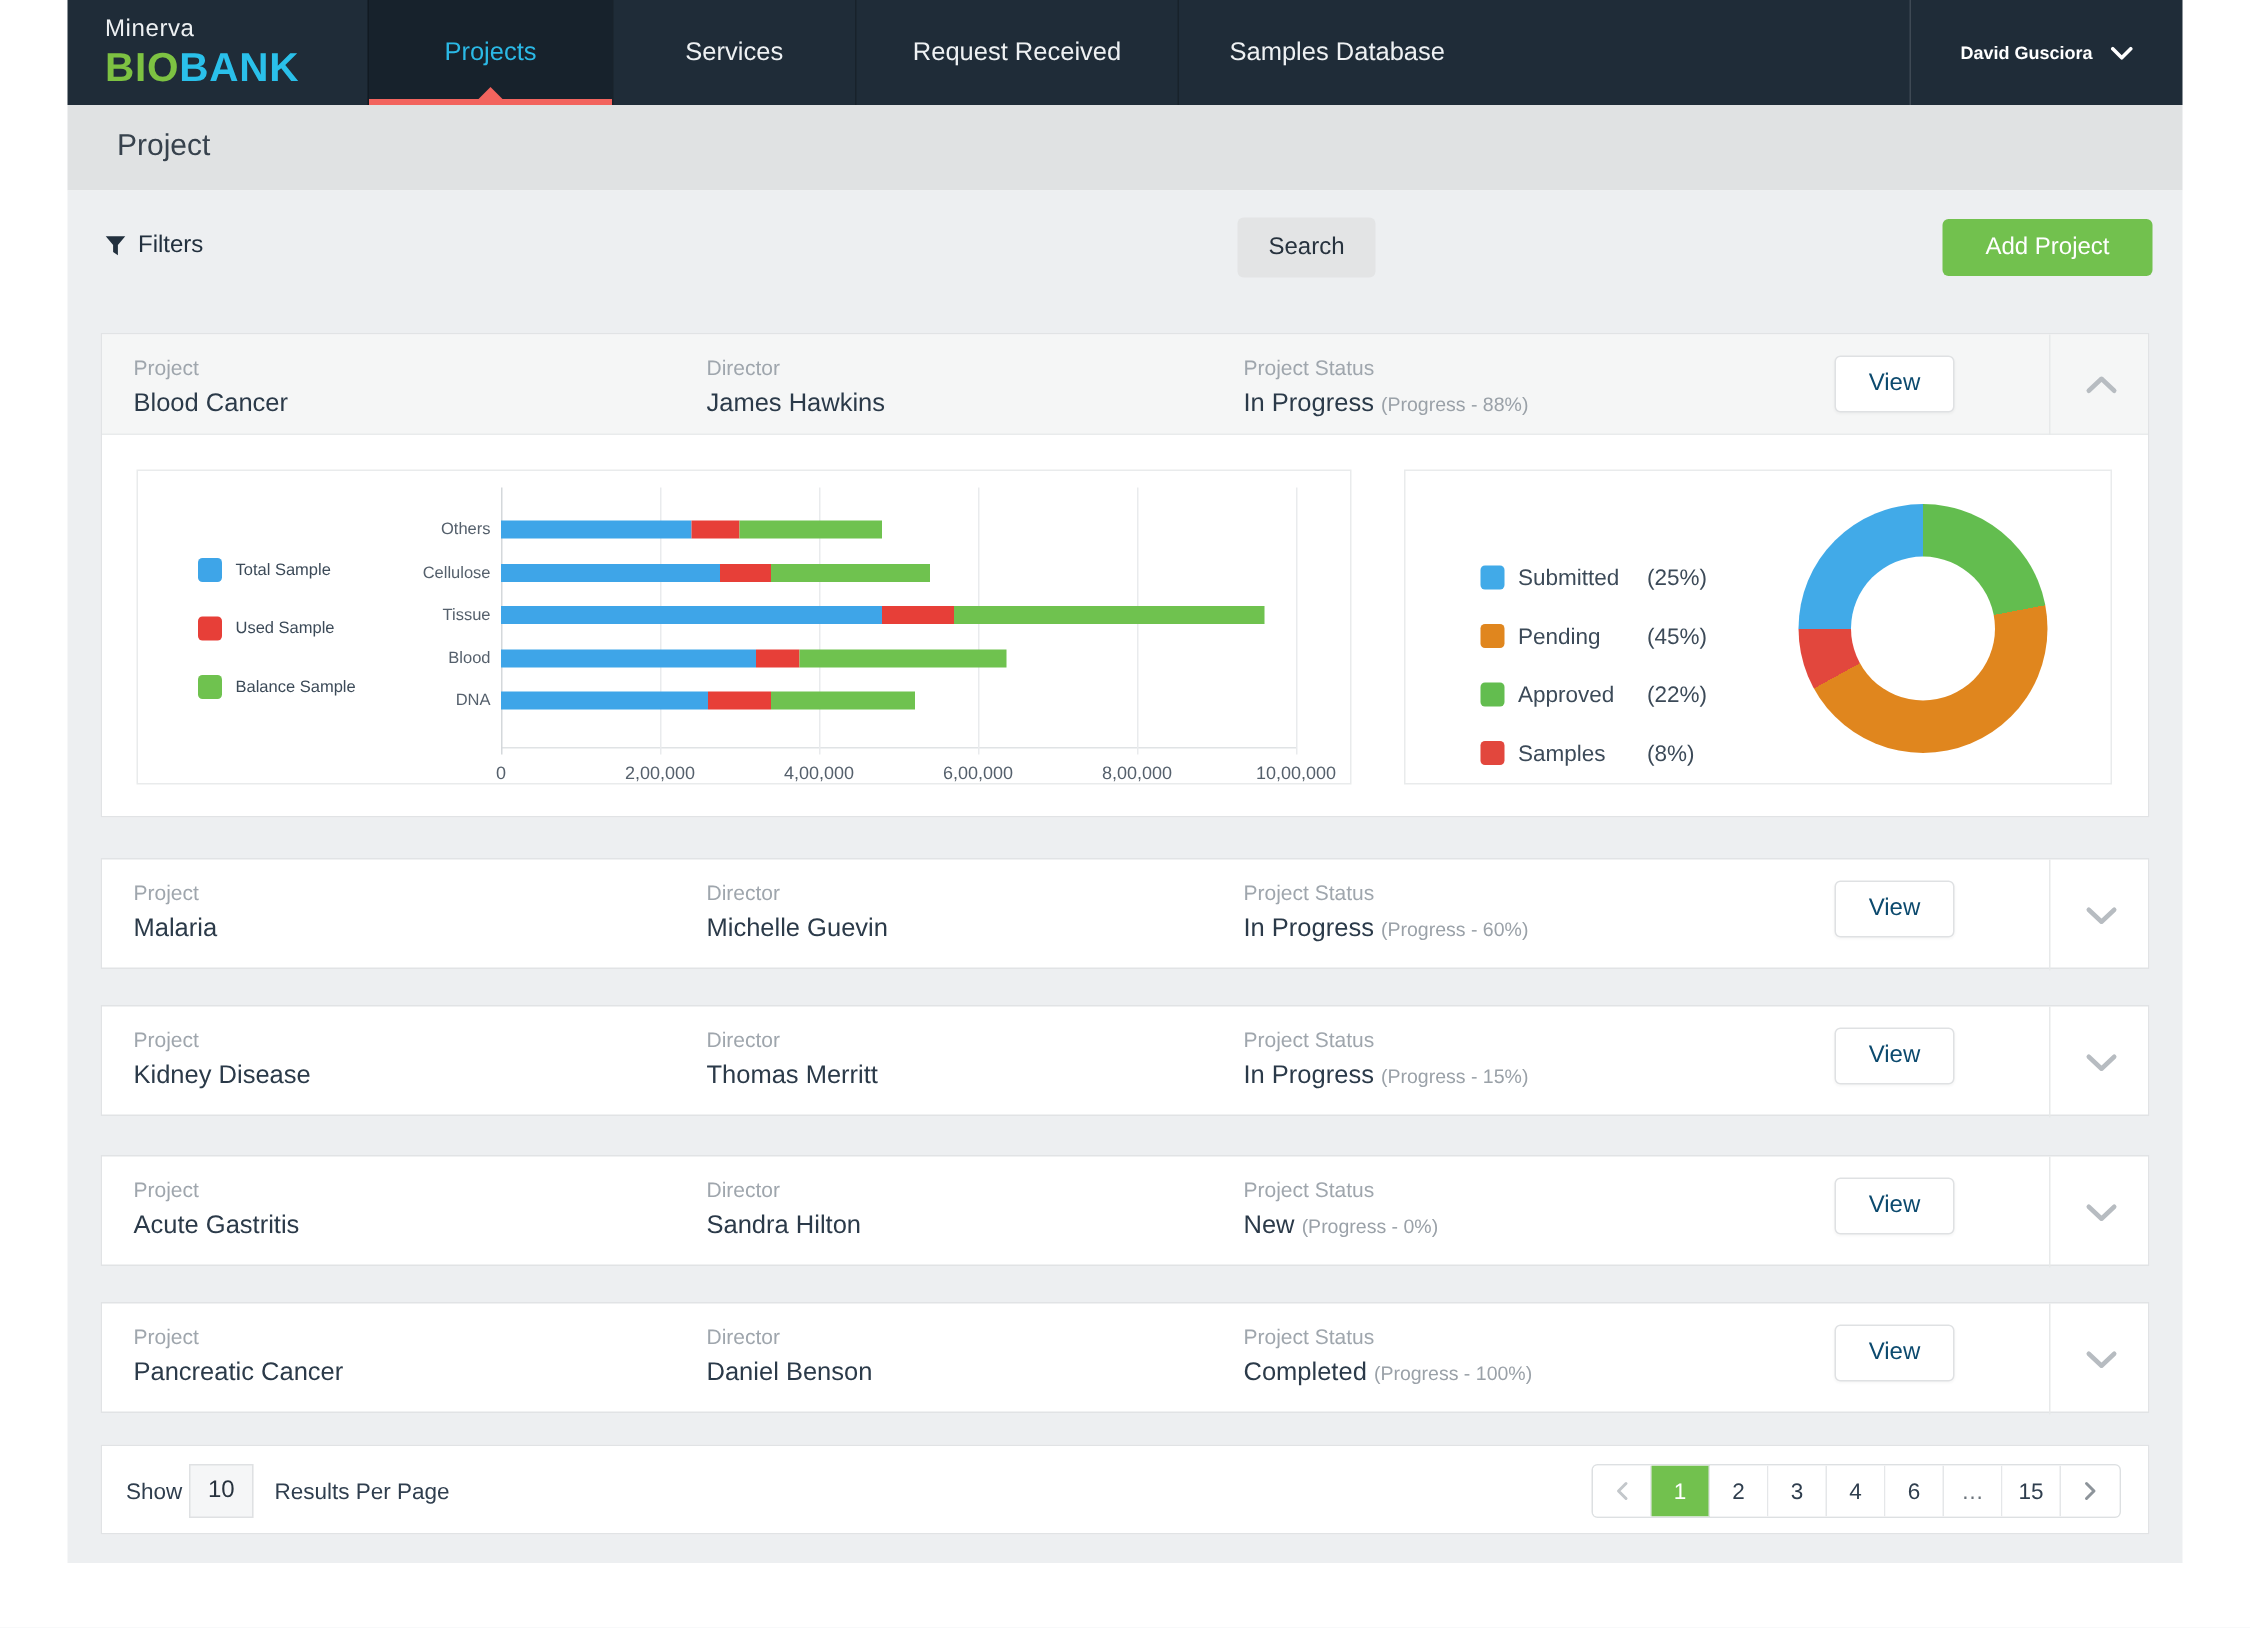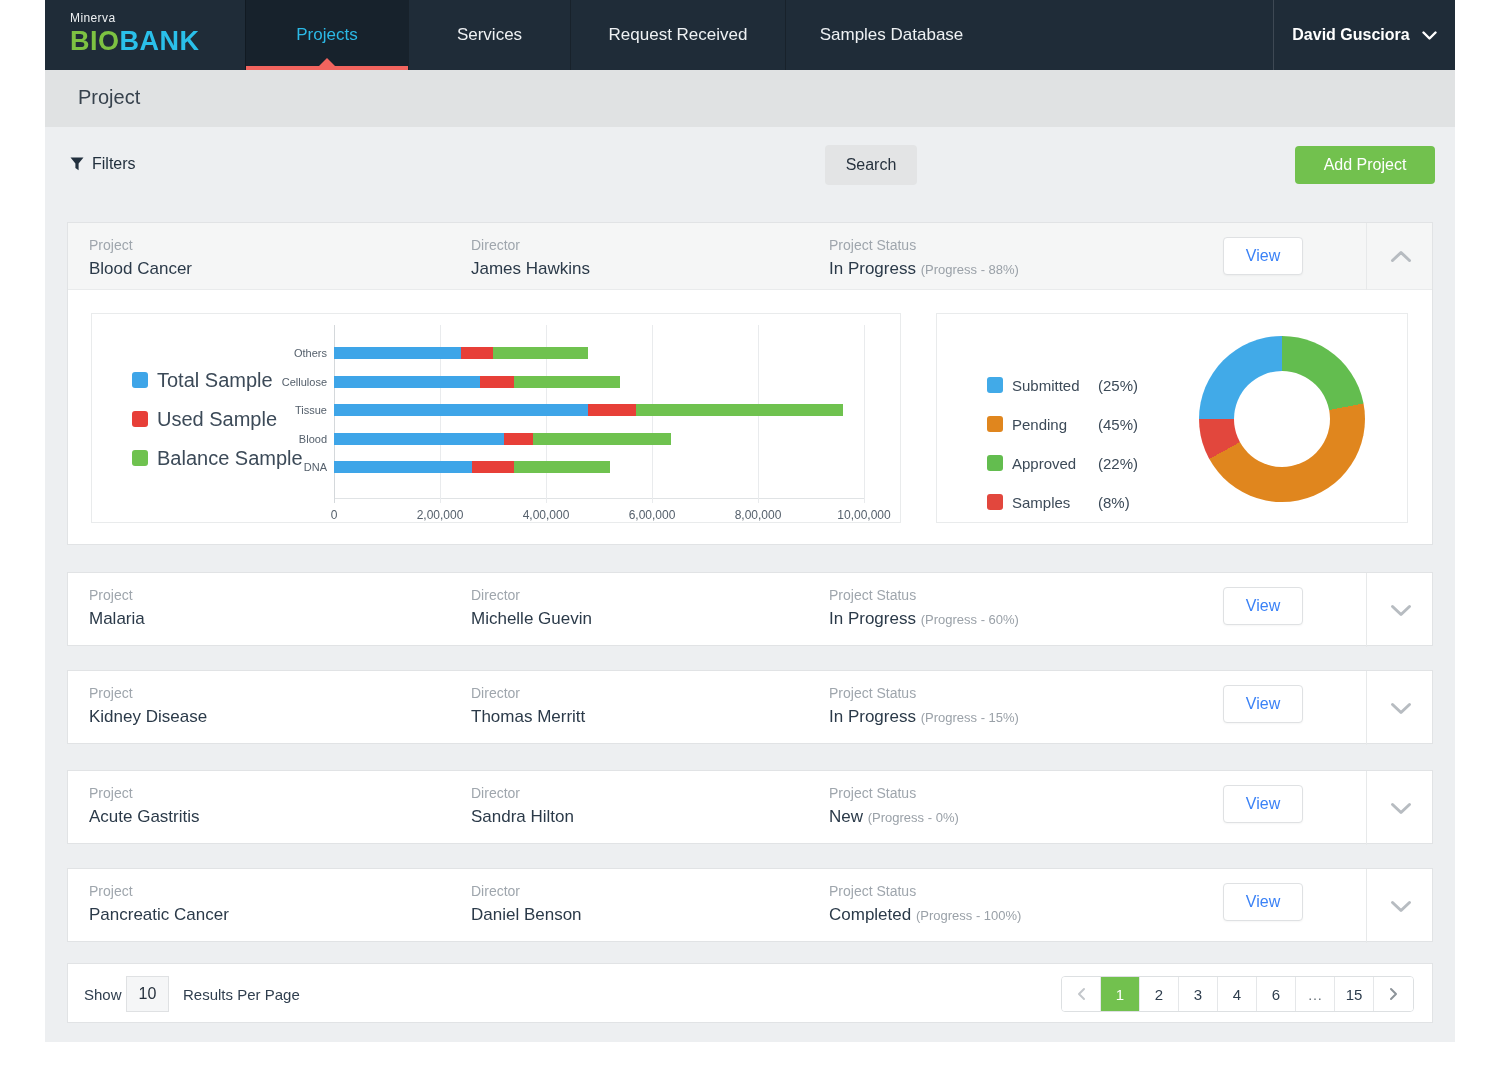--- a/index.html
+++ b/index.html
@@ -2,34 +2,34 @@
 <html><head>
 <meta charset="utf-8">
 <style>
   * { margin:0; padding:0; box-sizing:border-box; }
   body { font-family:"Liberation Sans", sans-serif; background:#fff; }
   .page { position:relative; width:1500px; height:1085px; background:#fff; overflow:hidden; }
 
   
   .nav { position:absolute; left:45px; top:0; width:1410px; height:70px; background:#1f2c38; }
   .logo { position:absolute; left:25px; top:11px; }
-  .logo-line1 { color:#eef1f3; font-size:12px; letter-spacing:.4px; }
+  .logo-line1 { color:#eef1f3; font-size:16px; letter-spacing:.4px; }
   .logo-line2 { font-size:27px; font-weight:700; letter-spacing:.5px; margin-top:1px; }
   .logo-line2 .bio { color:#7dc242; }
   .logo-line2 .bank { color:#2ac0ea; }
   .tabs { position:absolute; left:200px; top:0; height:70px; display:flex; }
   .tab { height:70px; display:flex; align-items:center; justify-content:center;
          font-size:17px; color:#eef1f3; cursor:pointer; position:relative;
          border-left:1px solid rgba(0,0,0,.22); }
   .tab.active { background:#17222c; color:#2bb9e6; }
   .tab.active::after { content:""; position:absolute; left:0; bottom:0; width:100%; height:4px; background:#f2645e; }
   .tab.active .caret { position:absolute; bottom:4px; left:50%; margin-left:-8px; width:0; height:0;
          border-left:8px solid transparent; border-right:8px solid transparent; border-bottom:8px solid #f2645e; }
   .user { position:absolute; right:0; top:0; height:70px; width:182px; display:flex; align-items:center;
-          justify-content:center; gap:12px; color:#fff; font-weight:700; font-size:16px;
+          justify-content:center; gap:12px; color:#fff; font-weight:700; font-size:12px;
           border-left:1px solid rgba(255,255,255,.14); cursor:pointer; }
 
   
   .titlebar { position:absolute; left:45px; top:70px; width:1410px; height:57px; background:#e0e2e3; }
   .titlebar span { position:absolute; left:33px; top:16px; font-size:20px; color:#37424d; }
   .content-bg { position:absolute; left:45px; top:127px; width:1410px; height:915px; background:#edeff1; }
 
   
   .filters-label { position:absolute; left:70px; top:155px; display:flex; align-items:center; gap:8px;
                    font-size:16px; color:#22303e; cursor:pointer; }
@@ -50,21 +50,21 @@
              font-family:"Liberation Sans", sans-serif; }
 
   
   .card { position:absolute; left:67px; width:1366px; background:#fff; border:1px solid #e1e3e5; }
   .col-label { font-size:14px; color:#9fa6ad; }
   .col-value { font-size:17px; color:#2b3a49; margin-top:6px; }
   .col-value .progress { font-size:13px; color:#9aa1a8; }
   .col { position:absolute; top:14px; }
   .col.proj { left:21px; } .col.dir { left:403px; } .col.stat { left:761px; }
   .view-btn { position:absolute; left:1155px; top:14px; width:80px; height:38px; background:#fff;
-              border:1px solid #dfe1e3; border-radius:4px; color:#3b82f6; font-size:16px; cursor:pointer;
+              border:1px solid #dfe1e3; border-radius:4px; color:#0c4a6e; font-size:16px; cursor:pointer;
               font-family:"Liberation Sans", sans-serif; box-shadow:0 1px 2px rgba(0,0,0,.04); }
   .row-divider { position:absolute; left:1298px; top:0; width:1px; background:#e7e9ea; }
   .expander { position:absolute; left:1312px; top:0; width:42px; background:none; border:none; cursor:pointer;
               display:flex; align-items:center; justify-content:center; }
 
   .card.expanded { top:222px; height:323px; }
   .exp-header { position:absolute; left:0; top:0; width:100%; height:67px; background:#f5f6f6;
                 border-bottom:1px solid #e9ebec; }
   .exp-header .row-divider, .exp-header .expander { height:67px; }
   .row-card { height:74px; }
@@ -72,21 +72,21 @@
   .row-card.r1 { top:572px; } .row-card.r2 { top:670px; } .row-card.r3 { top:770px; } .row-card.r4 { top:868px; }
 
   
   .chart-box { position:absolute; top:90px; height:210px; background:#fff; border:1px solid #e9ebec; }
   .bar-box { left:23px; width:810px; }
   .donut-box { left:868px; width:472px; }
 
   .bar-legend { position:absolute; left:40px; top:58px; }
   .leg-item { display:flex; align-items:center; gap:9px; height:16px; margin-bottom:23px; }
   .swatch { width:16px; height:16px; border-radius:3px; flex:0 0 16px; }
-  .leg-label { font-size:20px; color:#3c4a58; white-space:nowrap; }
+  .leg-label { font-size:11px; color:#3c4a58; white-space:nowrap; }
 
   .bar-plot { position:absolute; left:242px; top:11px; width:530px; height:174px;
               border-bottom:1px solid #e0e3e5; }
   .gridline { position:absolute; top:0; width:1px; height:178px; background:#e9ebed; }
   .gridline.axis { background:#d4d8db; }
   .bar-row { position:absolute; left:0; height:12px; width:100%; display:flex; }
   .bar-seg { height:100%; }
   .bar-cat { position:absolute; left:-95px; width:88px; text-align:right; font-size:11px; color:#55606c;
              top:50%; transform:translateY(-50%); }
   .x-tick { position:absolute; top:183px; transform:translateX(-50%); font-size:12px; color:#55606c;

